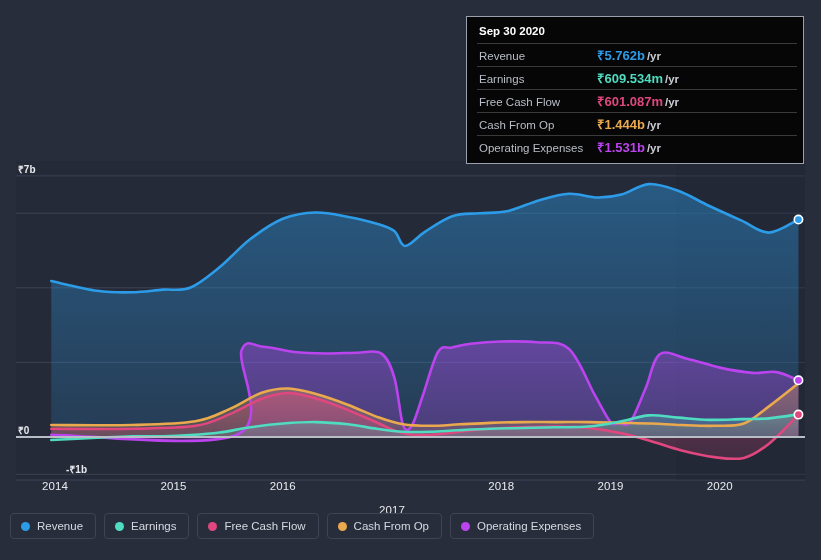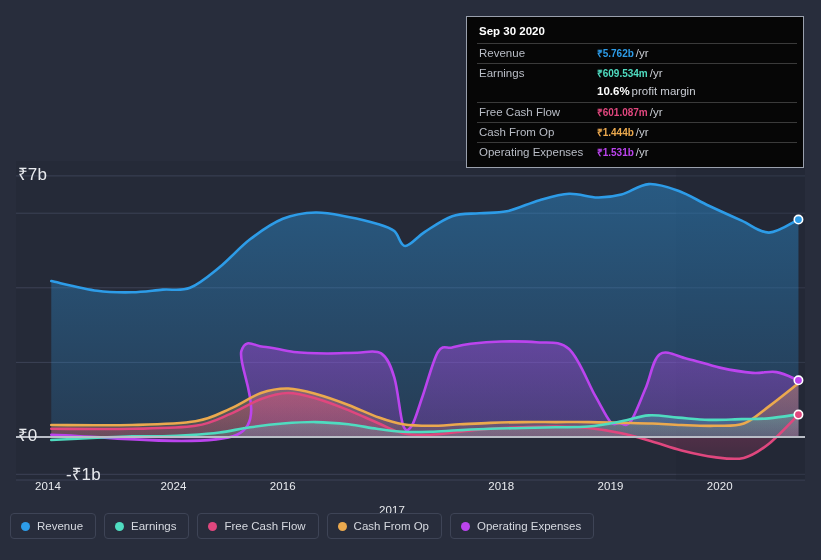--- a/index.html
+++ b/index.html
@@ -21,24 +21,25 @@
     position: absolute;
     left: 0; top: 0;
     width: 821px; height: 510px;
     display: block;
   }
 
   
   .y-label {
     position: absolute;
     color: #e8eaee;
-    font-size: 17px;
+    font-size: 10px;
     letter-spacing: 0.1px;
     white-space: nowrap;
     pointer-events: none;
+    font-weight: bold;
   }
   .x-label {
     position: absolute;
     color: #e8eaee;
     font-size: 11.5px;
     letter-spacing: 0.1px;
     white-space: nowrap;
     transform: translateX(-50%);
     pointer-events: none;
   }
@@ -67,22 +68,22 @@
     padding: 2px 0 2px 2px;
     min-height: 15px;
   }
   .tt-row.no-line { border-top: none; }
   .tt-label {
     color: #b9bdc6;
     width: 118px;
     flex: 0 0 118px;
     font-size: 11.5px;
   }
-  .tt-value { font-size: 10px; font-weight: bold; white-space: nowrap; }
-  .tt-unit { color: #c9ccd3; font-weight: normal; font-size: 11.5px; margin-left: 2px; }
+  .tt-value { font-size: 13px; font-weight: bold; white-space: nowrap; }
+  .tt-unit { color: #c9ccd3; font-weight: bold; font-size: 11.5px; margin-left: 2px; }
   .tt-sub {
     color: #ffffff;
     font-weight: bold;
     font-size: 11.5px;
   }
 
   
   #legend {
     position: absolute;
     left: 10px; top: 513px;
@@ -179,44 +180,40 @@
         <circle cx="798.4458874458935" cy="414.62" r="4.2" fill="#e0477e" stroke="#ffffff" stroke-width="1.6"></circle>
       </g>
   </svg>
 
   <div id="y-labels">
       <div class="y-label" style="left: 18px; top: 161.9px;">₹7b</div>
       <div class="y-label" style="left: 18px; top: 423px;">₹0</div>
       <div class="y-label" style="left: 18px; top: 462px; margin-left: 48px;">-₹1b</div>
     </div>
   <div id="x-labels">
-      <div class="x-label" style="left: 48px; top: 480px;">2014</div>
-      <div class="x-label" style="left: 173.62px; top: 480px;">2024</div>
+      <div class="x-label" style="left: 55px; top: 480px;">2014</div>
+      <div class="x-label" style="left: 173.62px; top: 480px;">2015</div>
       <div class="x-label" style="left: 282.856px; top: 480px;">2016</div>
       <div class="x-label" style="left: 392.091px; top: 504px;">2017</div>
       <div class="x-label" style="left: 501.326px; top: 480px; text-align: right;">2018</div>
       <div class="x-label" style="left: 610.561px; top: 480px;">2019</div>
       <div class="x-label" style="left: 719.797px; top: 480px;">2020</div>
     </div>
 
   <div id="tooltip">
     <div class="tt-date">Sep 30 2020</div>
     <div id="tt-rows">
         <div class="tt-row">
           <div class="tt-label">Revenue</div>
           <div><span class="tt-value" style="color: rgb(45, 156, 232);">₹5.762b</span><span class="tt-unit">/yr</span></div>
         </div>
         <div class="tt-row">
           <div class="tt-label">Earnings</div>
           <div><span class="tt-value" style="color: rgb(79, 220, 192);">₹609.534m</span><span class="tt-unit">/yr</span></div>
         </div>
-        <div class="tt-row no-line">
-          <div class="tt-label"></div>
-          <div><span class="tt-sub">10.6%</span><span class="tt-unit">profit margin</span></div>
-        </div>
         <div class="tt-row">
           <div class="tt-label">Free Cash Flow</div>
           <div><span class="tt-value" style="color: rgb(224, 71, 126);">₹601.087m</span><span class="tt-unit">/yr</span></div>
         </div>
         <div class="tt-row">
           <div class="tt-label">Cash From Op</div>
           <div><span class="tt-value" style="color: rgb(235, 169, 78);">₹1.444b</span><span class="tt-unit">/yr</span></div>
         </div>
         <div class="tt-row">
           <div class="tt-label">Operating Expenses</div>

